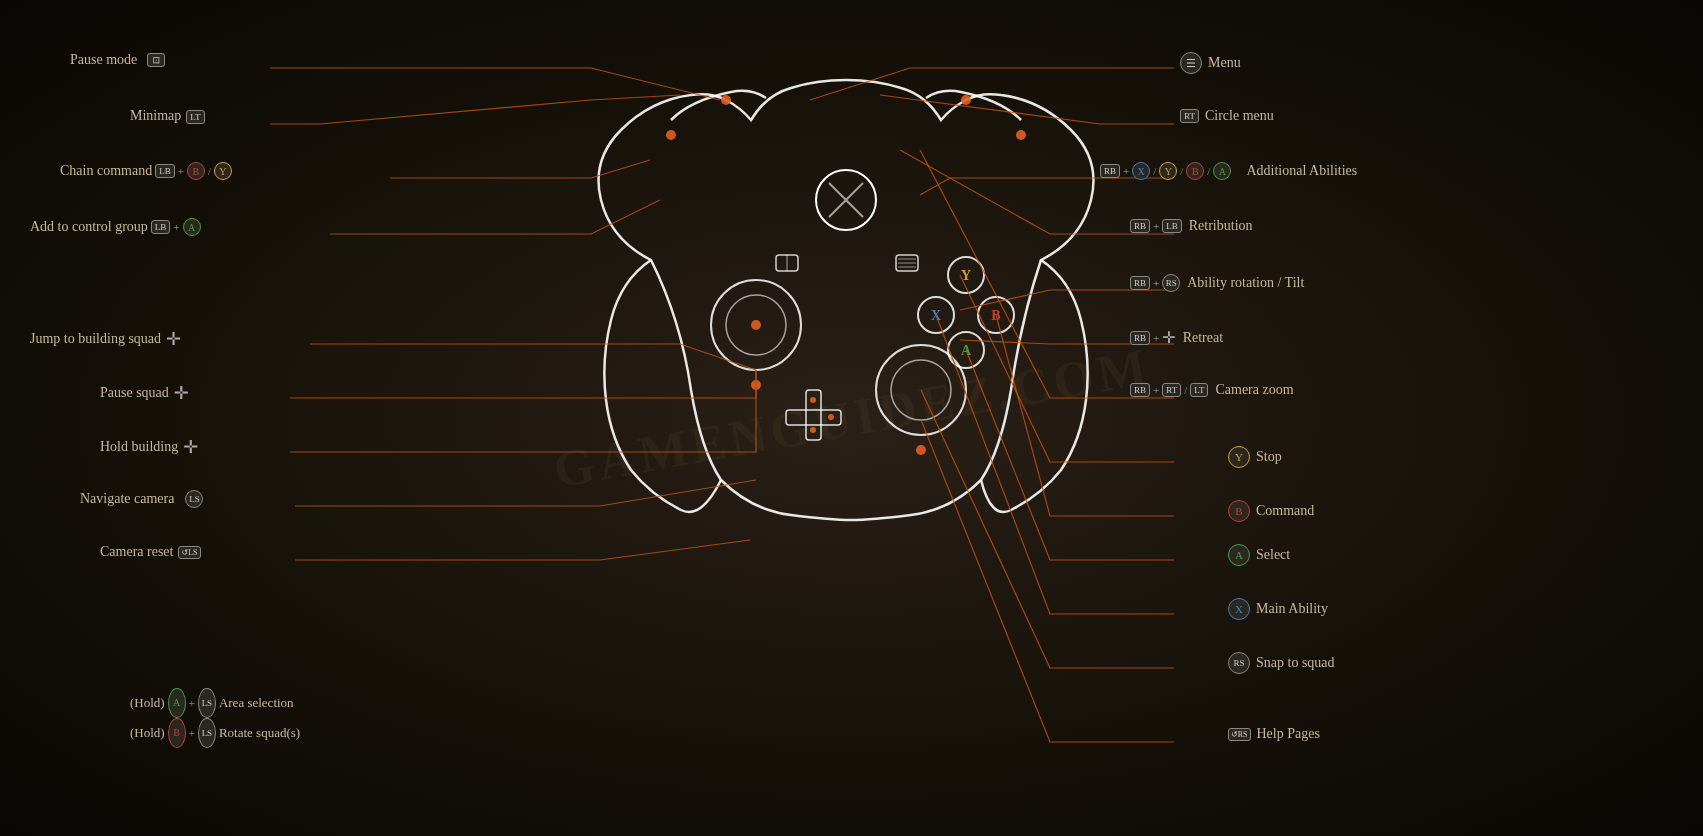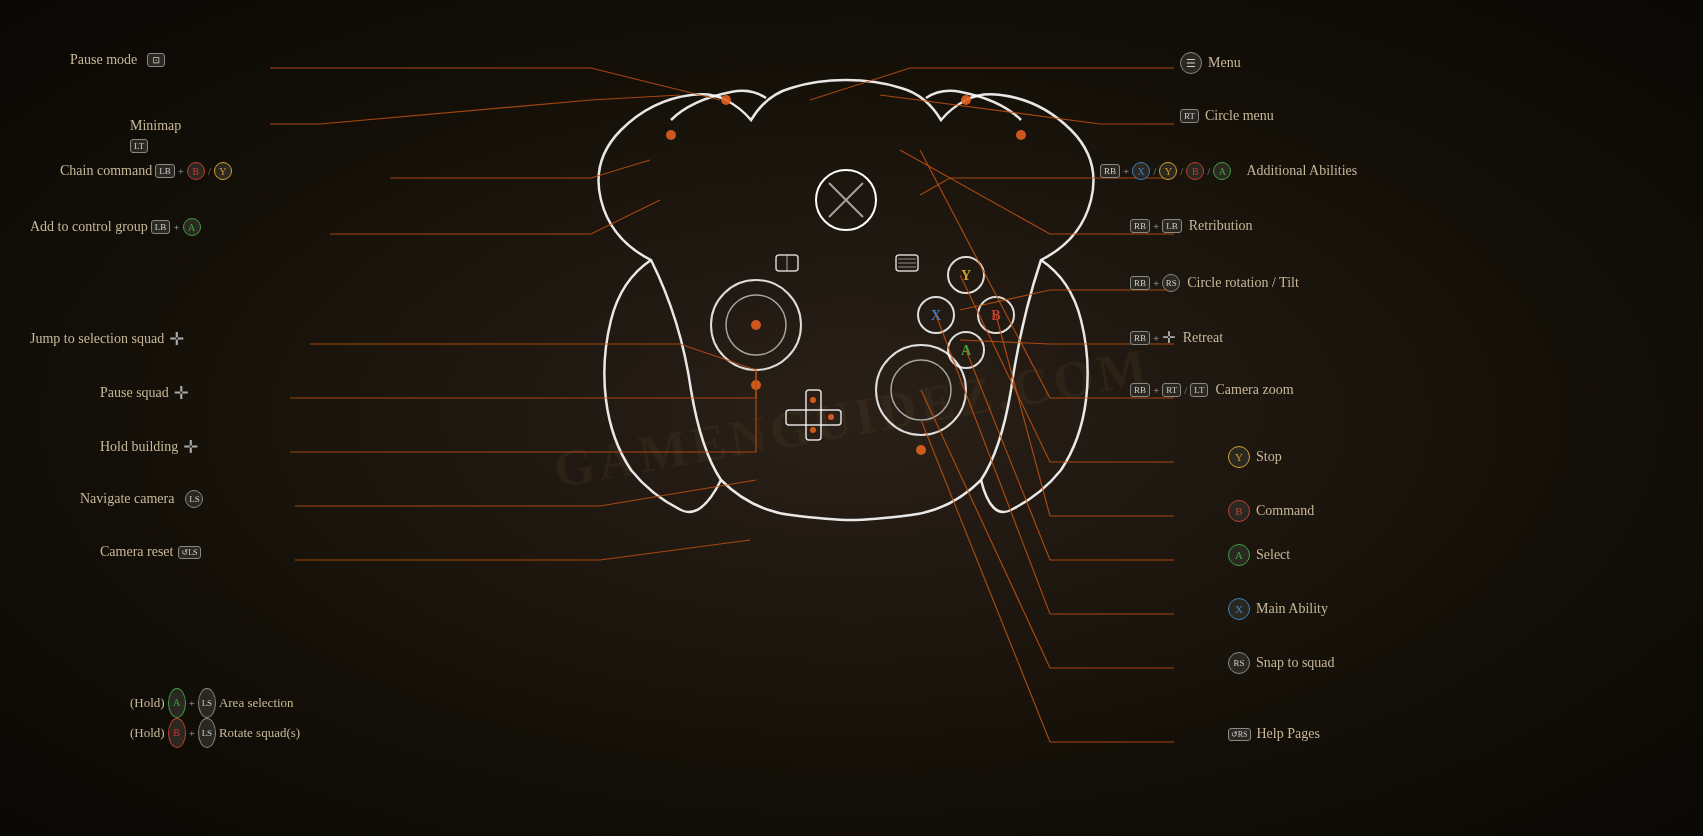--- a/index.html
+++ b/index.html
@@ -171,21 +171,21 @@
   <polyline points="1174,668 1050,668 921,390" fill="none" stroke="#c05010" stroke-width="1.2" opacity="0.85"></polyline>
 
   <polyline points="1174,742 1050,742 921,420" fill="none" stroke="#c05010" stroke-width="1.2" opacity="0.85"></polyline>
 </svg>
 
 <div style="position:absolute; left:70px; top:52px; display:flex; align-items:center; gap:10px; color:#c8b89a; font-size:14px; font-family:Liberation Serif, serif;">
   <span>Pause mode</span>
   <span style="display:inline-flex;align-items:center;justify-content:center;border:1.5px solid #888;border-radius:3px;background:#2a2820;color:#ccc;font-size:9px;padding:1px 3px;min-width:18px;">⊡</span>
 </div>
 
-<div style="position:absolute; left:130px; top:118px; display:flex; align-items:flex-start; gap:5px; color:#c8b89a; font-size:14px; font-family:Georgia,serif;flex-direction:column;">
+<div style="position:absolute; left:130px; top:108px; display:flex; align-items:flex-end; gap:5px; color:#c8b89a; font-size:14px; font-family:Georgia,serif;">
   <span>Minimap</span>
   <span style="display:inline-flex;align-items:center;justify-content:center;border:1.5px solid #888;border-radius:3px;background:#2a2820;color:#ccc;font-size:9px;padding:1px 3px;">LT</span>
 </div>
 
 <div style="position:absolute; left:60px; top:162px; display:flex; align-items:center; gap:3px; color:#c8b89a; font-size:14px; font-family:Georgia,serif;">
   <span>Chain command</span>
   <span style="display:inline-flex;align-items:center;justify-content:center;border:1.5px solid #888;border-radius:3px;background:#2a2820;color:#ccc;font-size:9px;padding:1px 3px;">LB</span>
   <span style="font-size:11px;color:#aaa;">+</span>
   <span style="display:inline-flex;align-items:center;justify-content:center;border:1.5px solid #c04030;border-radius:50%;background:#2a2820;color:#c04030;font-size:10px;min-width:18px;min-height:18px;">B</span>
   <span style="font-size:11px;color:#888;">/</span>
@@ -193,21 +193,21 @@
 </div>
 
 <div style="position:absolute; left:30px; top:218px; display:flex; align-items:center; gap:3px; color:#c8b89a; font-size:14px; font-family:Georgia,serif;">
   <span>Add to control group</span>
   <span style="display:inline-flex;align-items:center;justify-content:center;border:1.5px solid #888;border-radius:3px;background:#2a2820;color:#ccc;font-size:9px;padding:1px 3px;">LB</span>
   <span style="font-size:11px;color:#aaa;">+</span>
   <span style="display:inline-flex;align-items:center;justify-content:center;border:1.5px solid #40a040;border-radius:50%;background:#2a2820;color:#40a040;font-size:10px;min-width:18px;min-height:18px;">A</span>
 </div>
 
 <div style="position:absolute; left:30px; top:328px; display:flex; align-items:center; gap:5px; color:#c8b89a; font-size:14px; font-family:Georgia,serif;">
-  <span>Jump to selection squad</span>
+  <span>Jump to building squad</span>
   <span style="font-size:18px;color:#aaa;">✛</span>
 </div>
 
 <div style="position:absolute; left:100px; top:382px; display:flex; align-items:center; gap:5px; color:#c8b89a; font-size:14px; font-family:Georgia,serif;">
   <span>Pause squad</span>
   <span style="font-size:18px;color:#aaa;">✛</span>
 </div>
 
 <div style="position:absolute; left:100px; top:436px; display:flex; align-items:center; gap:5px; color:#c8b89a; font-size:14px; font-family:Georgia,serif;">
   <span>Hold building</span>
@@ -268,21 +268,21 @@
   <span style="display:inline-flex;align-items:center;justify-content:center;border:1.5px solid #888;border-radius:3px;background:#2a2820;color:#ccc;font-size:9px;padding:1px 3px;">RB</span>
   <span style="font-size:11px;color:#aaa;">+</span>
   <span style="display:inline-flex;align-items:center;justify-content:center;border:1.5px solid #888;border-radius:3px;background:#2a2820;color:#ccc;font-size:9px;padding:1px 3px;">LB</span>
   <span style="margin-left:4px;">Retribution</span>
 </div>
 
 <div style="position:absolute; left:1130px; top:274px; display:flex; align-items:center; gap:3px; color:#c8b89a; font-size:14px; font-family:Georgia,serif;">
   <span style="display:inline-flex;align-items:center;justify-content:center;border:1.5px solid #888;border-radius:3px;background:#2a2820;color:#ccc;font-size:9px;padding:1px 3px;">RB</span>
   <span style="font-size:11px;color:#aaa;">+</span>
   <span style="display:inline-flex;align-items:center;justify-content:center;border:1.5px solid #888;border-radius:50%;background:#2a2820;color:#ccc;font-size:9px;min-width:18px;min-height:18px;">RS</span>
-  <span style="margin-left:4px;">Circle rotation / Tilt</span>
+  <span style="margin-left:4px;">Ability rotation / Tilt</span>
 </div>
 
 <div style="position:absolute; left:1130px; top:328px; display:flex; align-items:center; gap:3px; color:#c8b89a; font-size:14px; font-family:Georgia,serif;">
   <span style="display:inline-flex;align-items:center;justify-content:center;border:1.5px solid #888;border-radius:3px;background:#2a2820;color:#ccc;font-size:9px;padding:1px 3px;">RB</span>
   <span style="font-size:11px;color:#aaa;">+</span>
   <span style="font-size:16px;color:#aaa;">✛</span>
   <span style="margin-left:4px;">Retreat</span>
 </div>
 
 <div style="position:absolute; left:1130px; top:382px; display:flex; align-items:center; gap:3px; color:#c8b89a; font-size:14px; font-family:Georgia,serif;">

